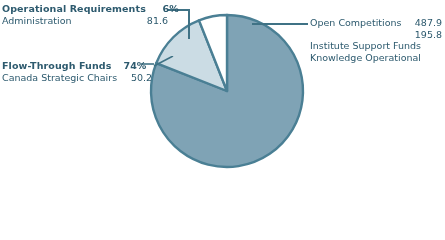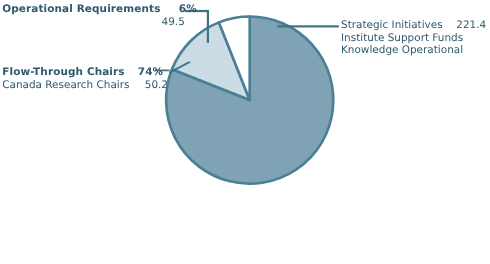--- a/index.html
+++ b/index.html
@@ -108,43 +108,48 @@
 
   <div class="leader" style="left:252px; top:23.4px; width:56px; height:1.6px;"></div>
 
   <div class="legend-block" id="legend-operational">
     <div class="legend-row legend-head">
       <span class="lbl">Operational Requirements</span>
       <span class="spacer"></span>
       <span class="val">6%</span>
     </div>
     <div class="legend-row">
+      <span class="lbl">Administration</span>
       <span class="spacer"></span>
-      <span class="val">49.5</span>
+      <span class="val">81.6</span>
     </div>
   </div>
 
   <div class="legend-block" id="legend-flow">
     <div class="legend-row legend-head">
-      <span class="lbl">Flow-Through Chairs</span>
+      <span class="lbl">Flow-Through Funds</span>
       <span class="spacer"></span>
       <span class="val">74%</span>
     </div>
     <div class="legend-row">
-      <span class="lbl">Canada Research Chairs</span>
+      <span class="lbl">Canada Strategic Chairs</span>
       <span class="spacer"></span>
       <span class="val">50.2</span>
     </div>
   </div>
 
   <div class="legend-block" id="legend-research">
     <div class="legend-row">
-      <span class="lbl">Strategic Initiatives</span>
+      <span class="lbl">Open Competitions</span>
       <span class="spacer"></span>
-      <span class="val">221.4</span>
+      <span class="val">487.9</span>
+    </div>
+    <div class="legend-row">
+      <span class="spacer"></span>
+      <span class="val">195.8</span>
     </div>
     <div class="legend-row">
       <span class="lbl">Institute Support Funds</span>
       <span class="spacer"></span>
       <span class="val">13</span>
     </div>
     <div class="legend-row">
       <span class="lbl">Knowledge Operational</span>
       <span class="spacer"></span>
       <span class="val">3.9</span>

